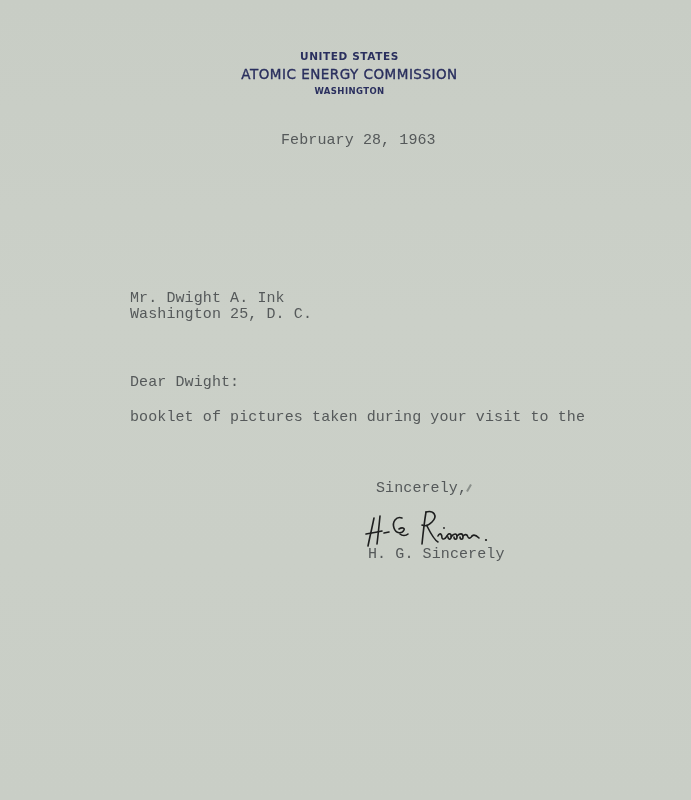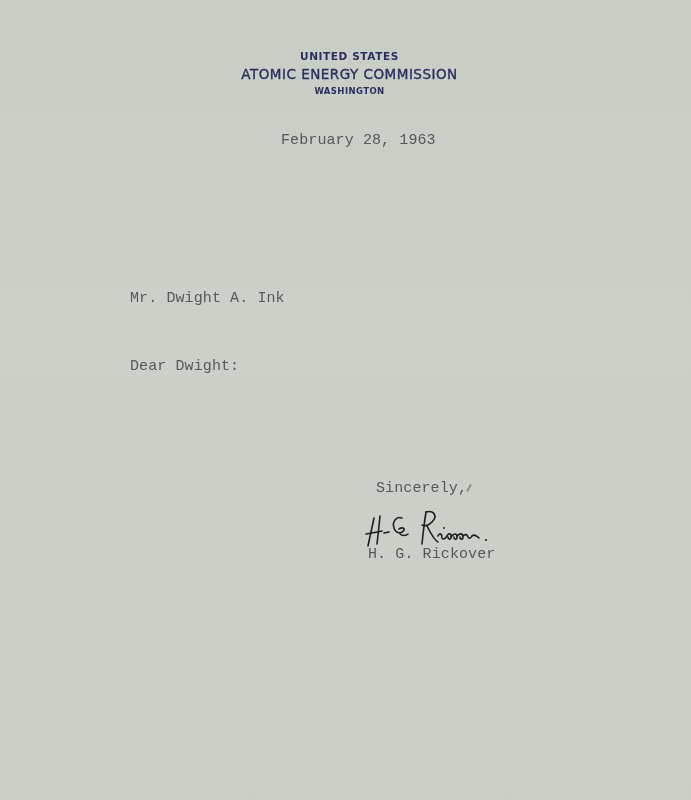--- a/index.html
+++ b/index.html
@@ -51,21 +51,21 @@
       position: absolute;
       font-family: "Liberation Mono", "DejaVu Sans Mono", monospace;
       font-size: 15px;
       color: #55595a;
       white-space: pre;
       line-height: 16px;
       letter-spacing: 0.1px;
     }
     .date { left: 281px; top: 133px; }
     .addr { left: 130px; top: 291px; }
-    .salutation { left: 130px; top: 359px; }
+    .salutation { left: 130px; top: 375px; }
     .body-text { left: 130px; top: 410px; }
     .closing { left: 376px; top: 481px; }
     .typed-name { left: 368px; top: 547px; }
     .signature {
       position: absolute;
       left: 362px;
       top: 506px;
       width: 140px;
       height: 46px;
     }
@@ -84,25 +84,25 @@
 <body>
 
 <div class="page">
 
   <div class="letterhead lh-line1">UNITED STATES</div>
   <div class="letterhead lh-line2">ATOMIC ENERGY COMMISSION</div>
   <div class="letterhead lh-line3">WASHINGTON</div>
 
   <div class="typed date">February 28, 1963</div>
 
-  <div class="typed addr"><div>Mr. Dwight A. Ink</div></div>
+  <div class="typed addr"><div>Mr. Dwight A. Ink</div><div>Washington 25, D. C.</div></div>
 
   <div class="typed salutation">Dear Dwight:</div>
 
-  <div class="typed body-text"></div>
+  <div class="typed body-text"><div>booklet of pictures taken during your visit to the</div></div>
 
   <div class="typed closing">Sincerely,</div>
   <div class="mark"></div>
 
   <svg class="signature" viewBox="0 0 140 46" xmlns="http://www.w3.org/2000/svg">
     <g fill="none" stroke="#1e1f1f" stroke-width="1.6" stroke-linecap="round" stroke-linejoin="round">
 
       <path d="M6 40 C8 30, 10 22, 12 12"></path>
       <path d="M4 28 C10 27, 16 26, 20 25"></path>
       <path d="M18 10 C17 20, 16 30, 15 38"></path>
@@ -120,15 +120,15 @@
       <path d="M85 30 C87 26, 90 28, 89 32 C88 34, 86 33, 86 31"></path>
       <path d="M89 31 C92 27, 95 27, 95 31 C95 34, 92 34, 92 31"></path>
       <path d="M95 30 C98 27, 101 27, 101 31 C101 34, 98 34, 98 31"></path>
       <path d="M101 30 C103 28, 105 28, 106 31 C107 33, 109 32, 110 30"></path>
       <path d="M110 30 C112 28, 115 30, 117 32"></path>
     </g>
     <circle cx="82" cy="22" r="0.9" fill="#1e1f1f"></circle>
     <circle cx="124" cy="34" r="1.1" fill="#1e1f1f"></circle>
   </svg>
 
-  <div class="typed typed-name">H. G. Rickover</div>
+  <div class="typed typed-name">H. G. Sincerely</div>
 
 </div>
 
 </body></html>

